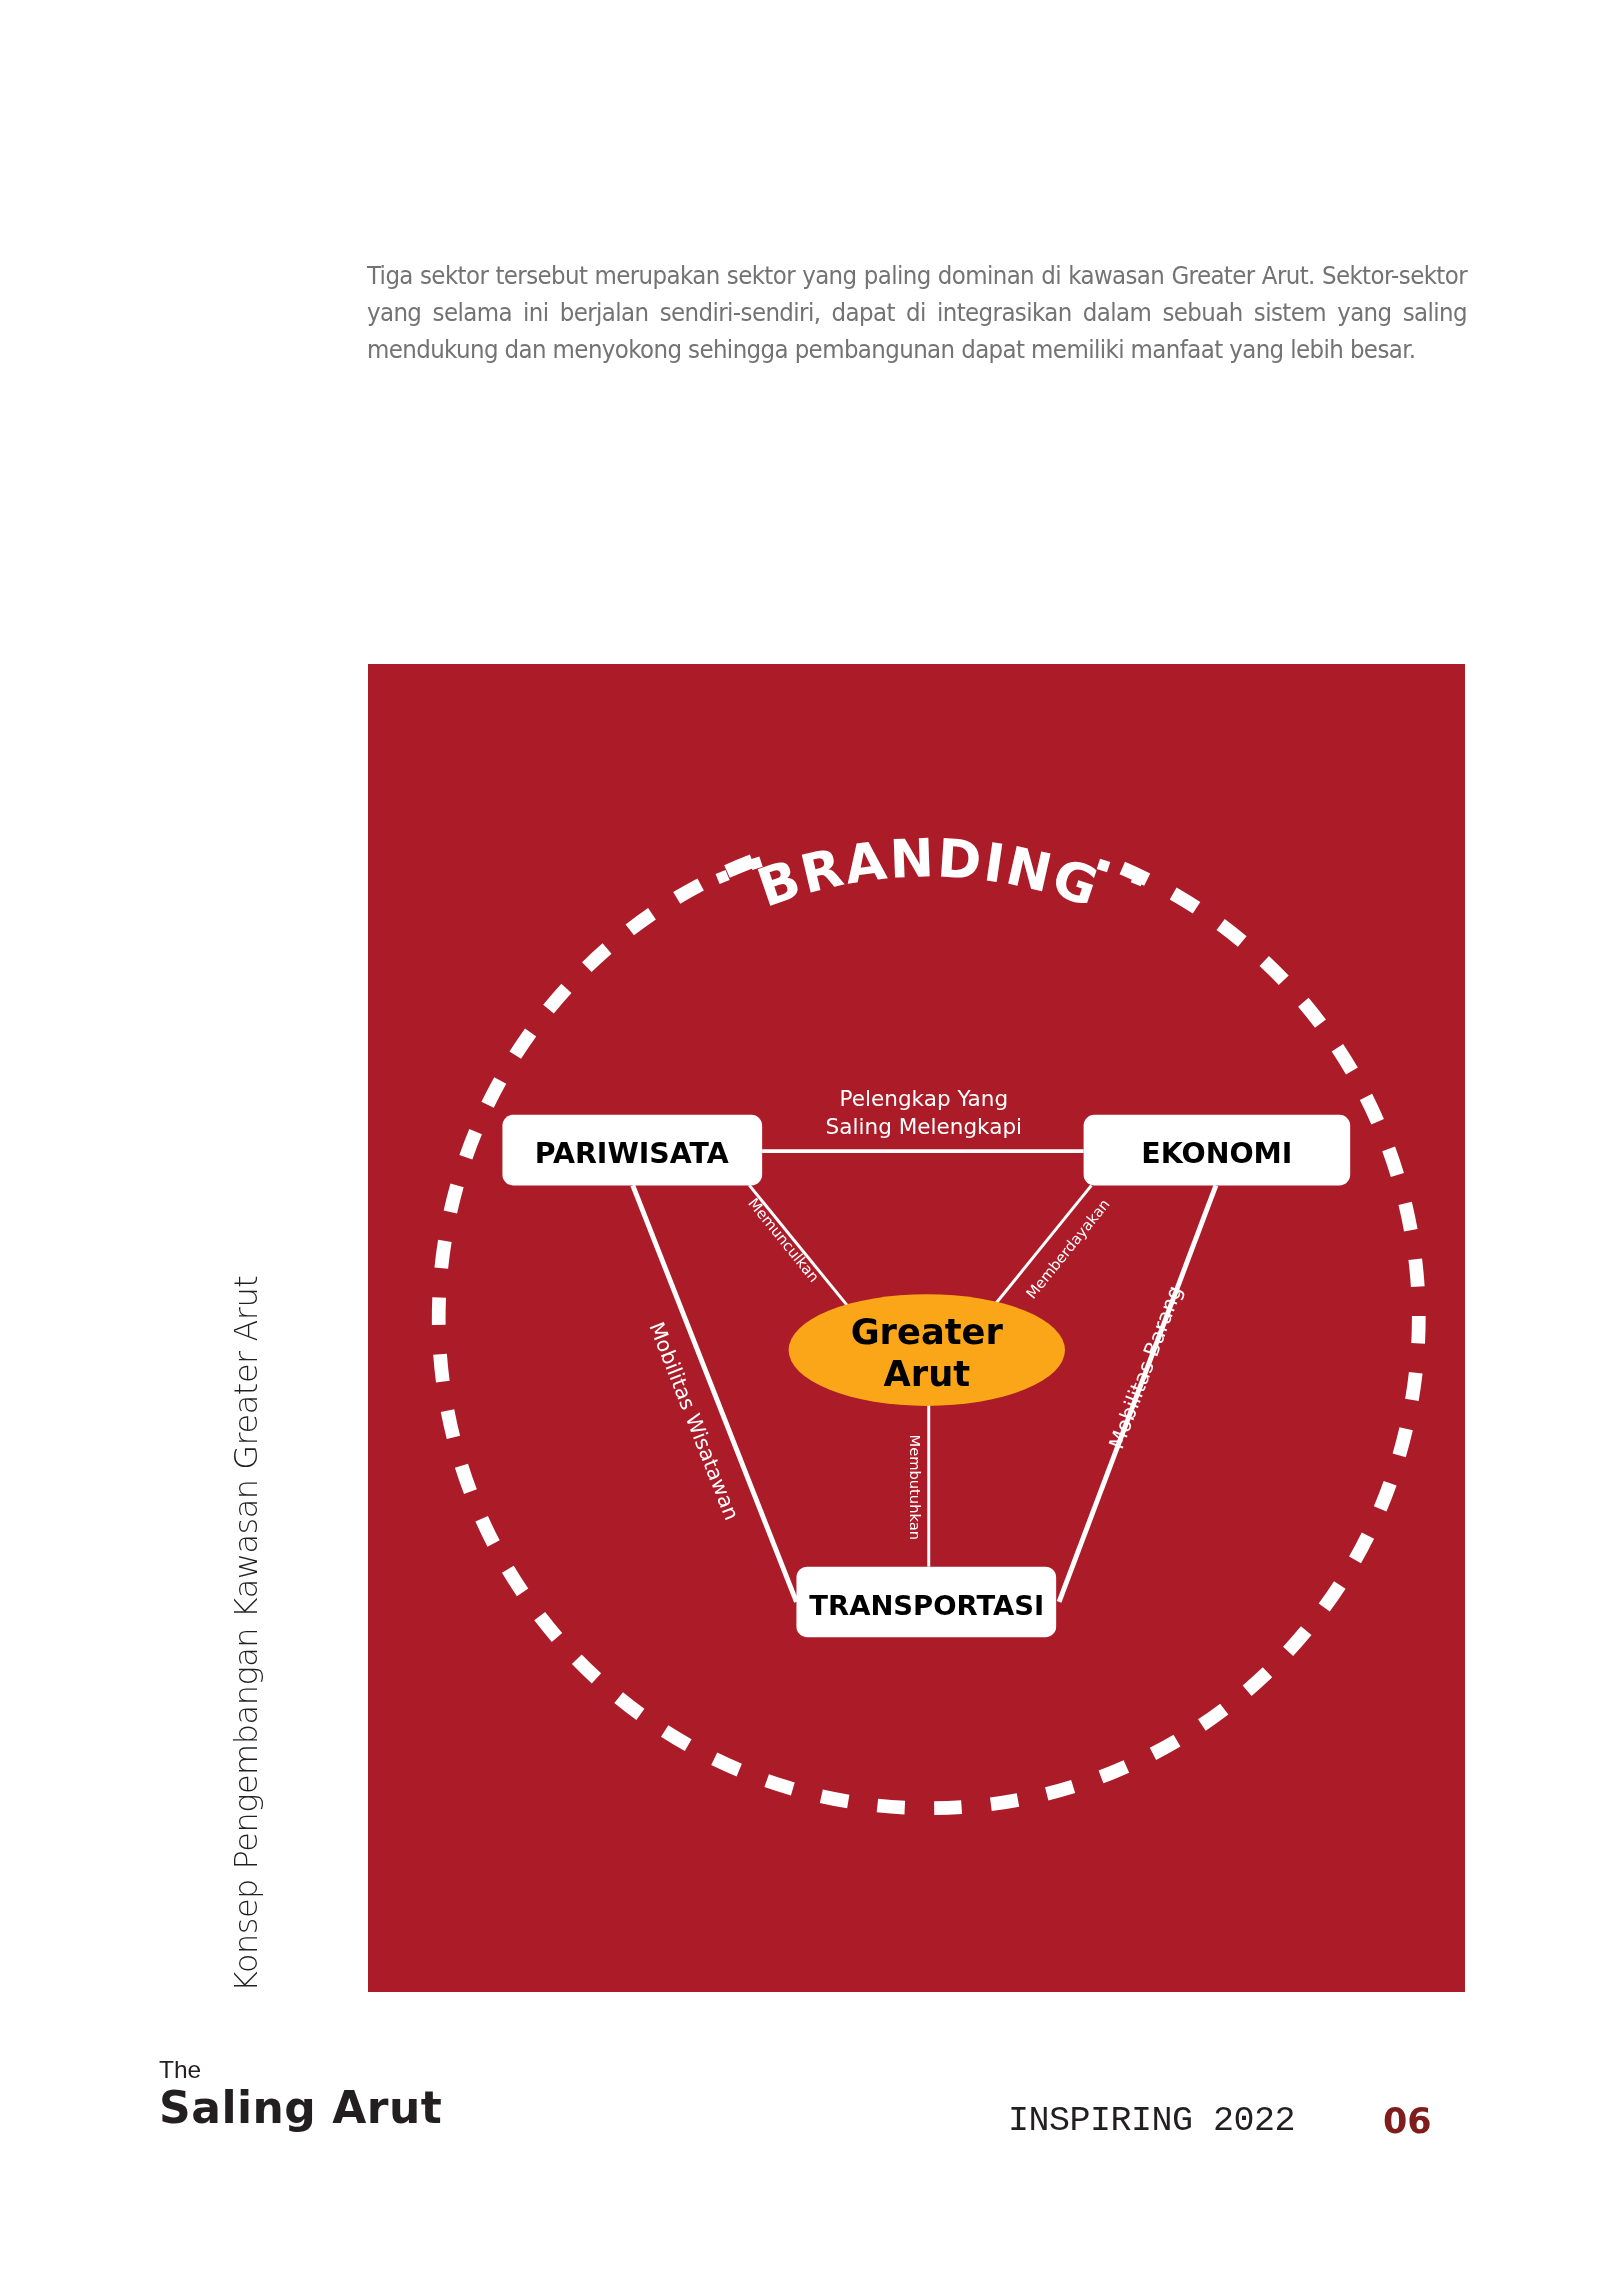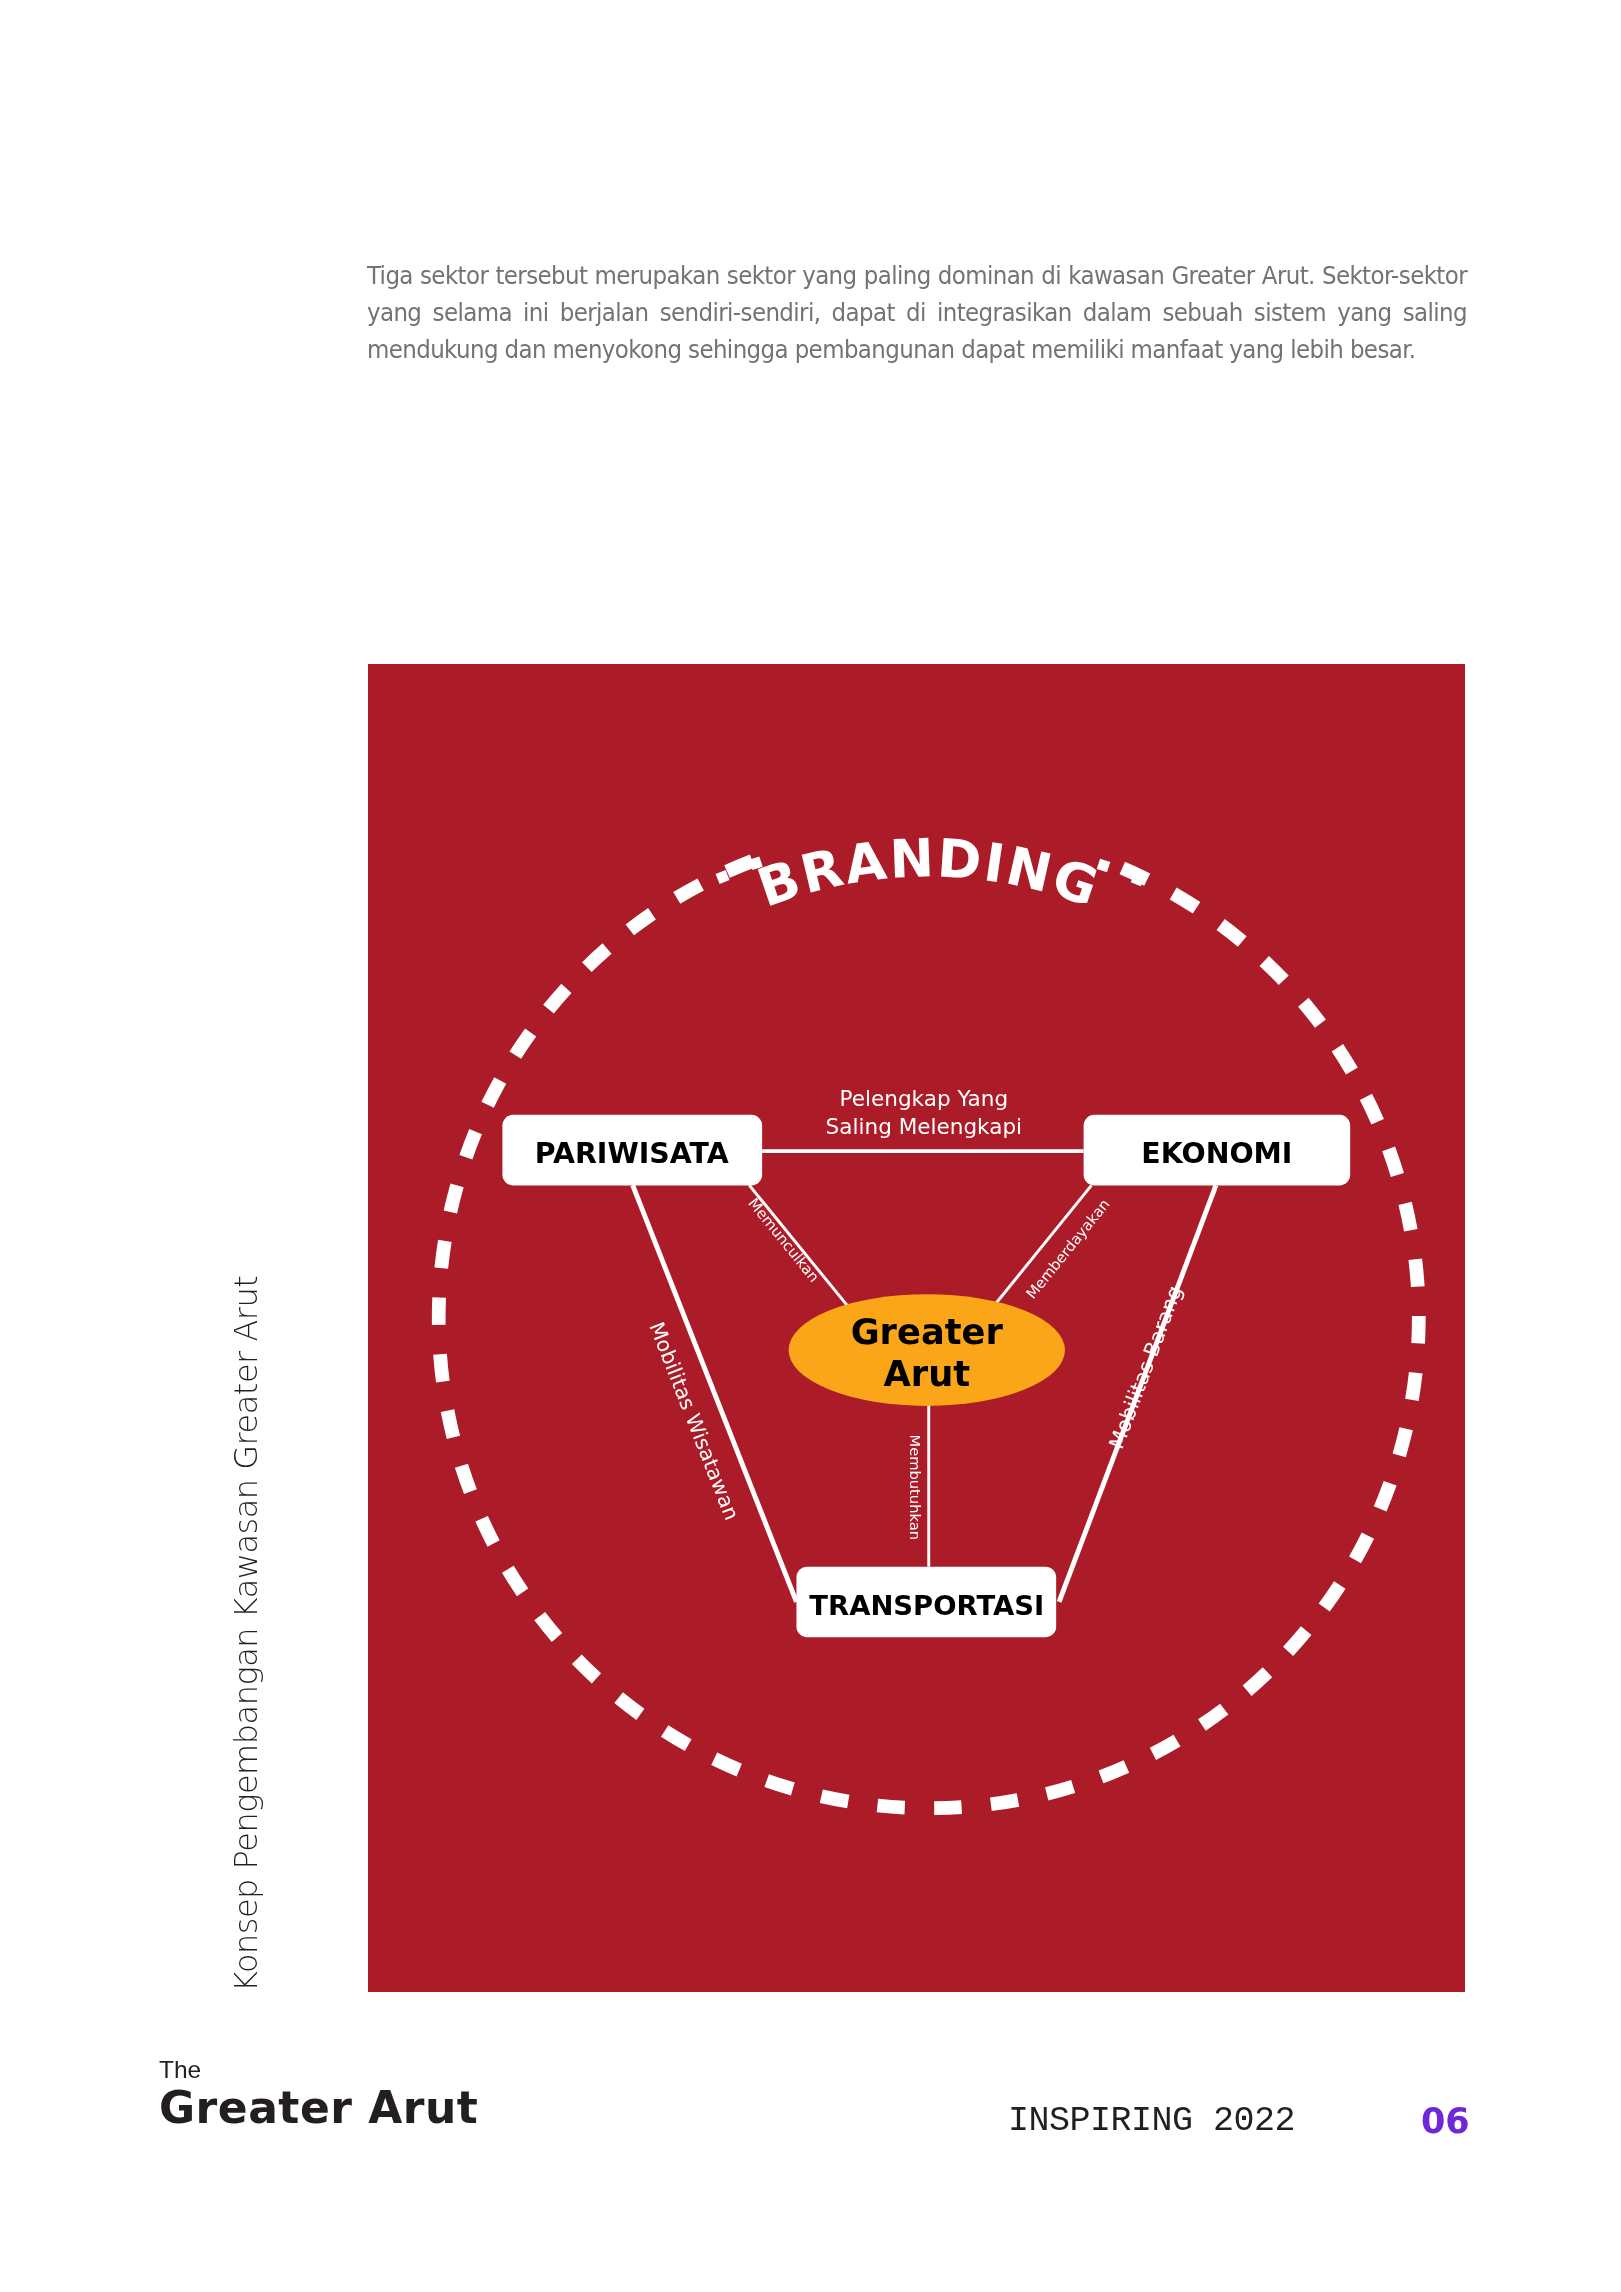--- a/index.html
+++ b/index.html
@@ -12,21 +12,21 @@
     .panel { position: absolute; left: 368px; top: 664px; width: 1097px; height: 1328px; background: #ac1c28; }
     .panel svg { position: absolute; left: 0; top: 0; }
 
     .side-caption { position: absolute; left: 225px; top: 1992px; transform-origin: 0 0; transform: rotate(-90deg); white-space: nowrap; font-family: "DejaVu Sans", sans-serif; font-size: 32px; font-weight: 300; letter-spacing: -0.5px; color: #231f20; width: 688px; line-height: 43px; }
 
     .footer-brand { position: absolute; left: 159px; top: 2056px; }
     .footer-brand .small { font-family: Liberation Sans, sans-serif; font-size: 24.5px; line-height: 27.4px; color: #231f20; }
     .footer-brand .big { font-family: "DejaVu Sans", sans-serif; font-size: 44px; font-weight: bold; line-height: 49px; color: #231f20; letter-spacing: 0.5px; }
 
     .footer-edition { position: absolute; left: 1008px; top: 2100px; font-family: Liberation Mono, monospace; font-size: 35px; line-height: 43px; color: #231f20; letter-spacing: -0.5px; }
-    .footer-page { position: absolute; left: 1421px; top: 2100px; font-family: "DejaVu Sans", sans-serif; font-size: 35px; font-weight: bold; line-height: 43px; color: #6d28d9; }
+    .footer-page { position: absolute; left: 1383px; top: 2100px; font-family: "DejaVu Sans", sans-serif; font-size: 35px; font-weight: bold; line-height: 43px; color: #7f1d1d; }
 
     .node-label { font-family: "DejaVu Sans", sans-serif; font-weight: bold; fill: #000000; }
     .edge-label { font-family: "DejaVu Sans", sans-serif; fill: #ffffff; }
   </style>
 </head>
 <body>
 
 <div class="intro">
   <p>Tiga sektor tersebut merupakan sektor yang paling dominan di kawasan Greater Arut. Sektor-sektor yang selama ini berjalan sendiri-sendiri, dapat di integrasikan dalam sebuah sistem yang saling mendukung dan menyokong sehingga pembangunan dapat memiliki manfaat yang lebih besar.</p>
 </div>
@@ -85,17 +85,17 @@
       <text class="node-label" x="570" y="694" font-size="36" text-anchor="middle">Greater</text>
       <text class="node-label" x="570" y="737" font-size="36" text-anchor="middle">Arut</text>
     </g>
   </svg>
 </div>
 
 <div class="side-caption">Konsep Pengembangan Kawasan Greater Arut</div>
 
 <div class="footer-brand">
   <div class="small">The</div>
-  <div class="big">Greater Arut</div>
+  <div class="big">Saling Arut</div>
 </div>
 <div class="footer-edition">INSPIRING 2022</div>
 <div class="footer-page">06</div>
 
 
 </body></html>

